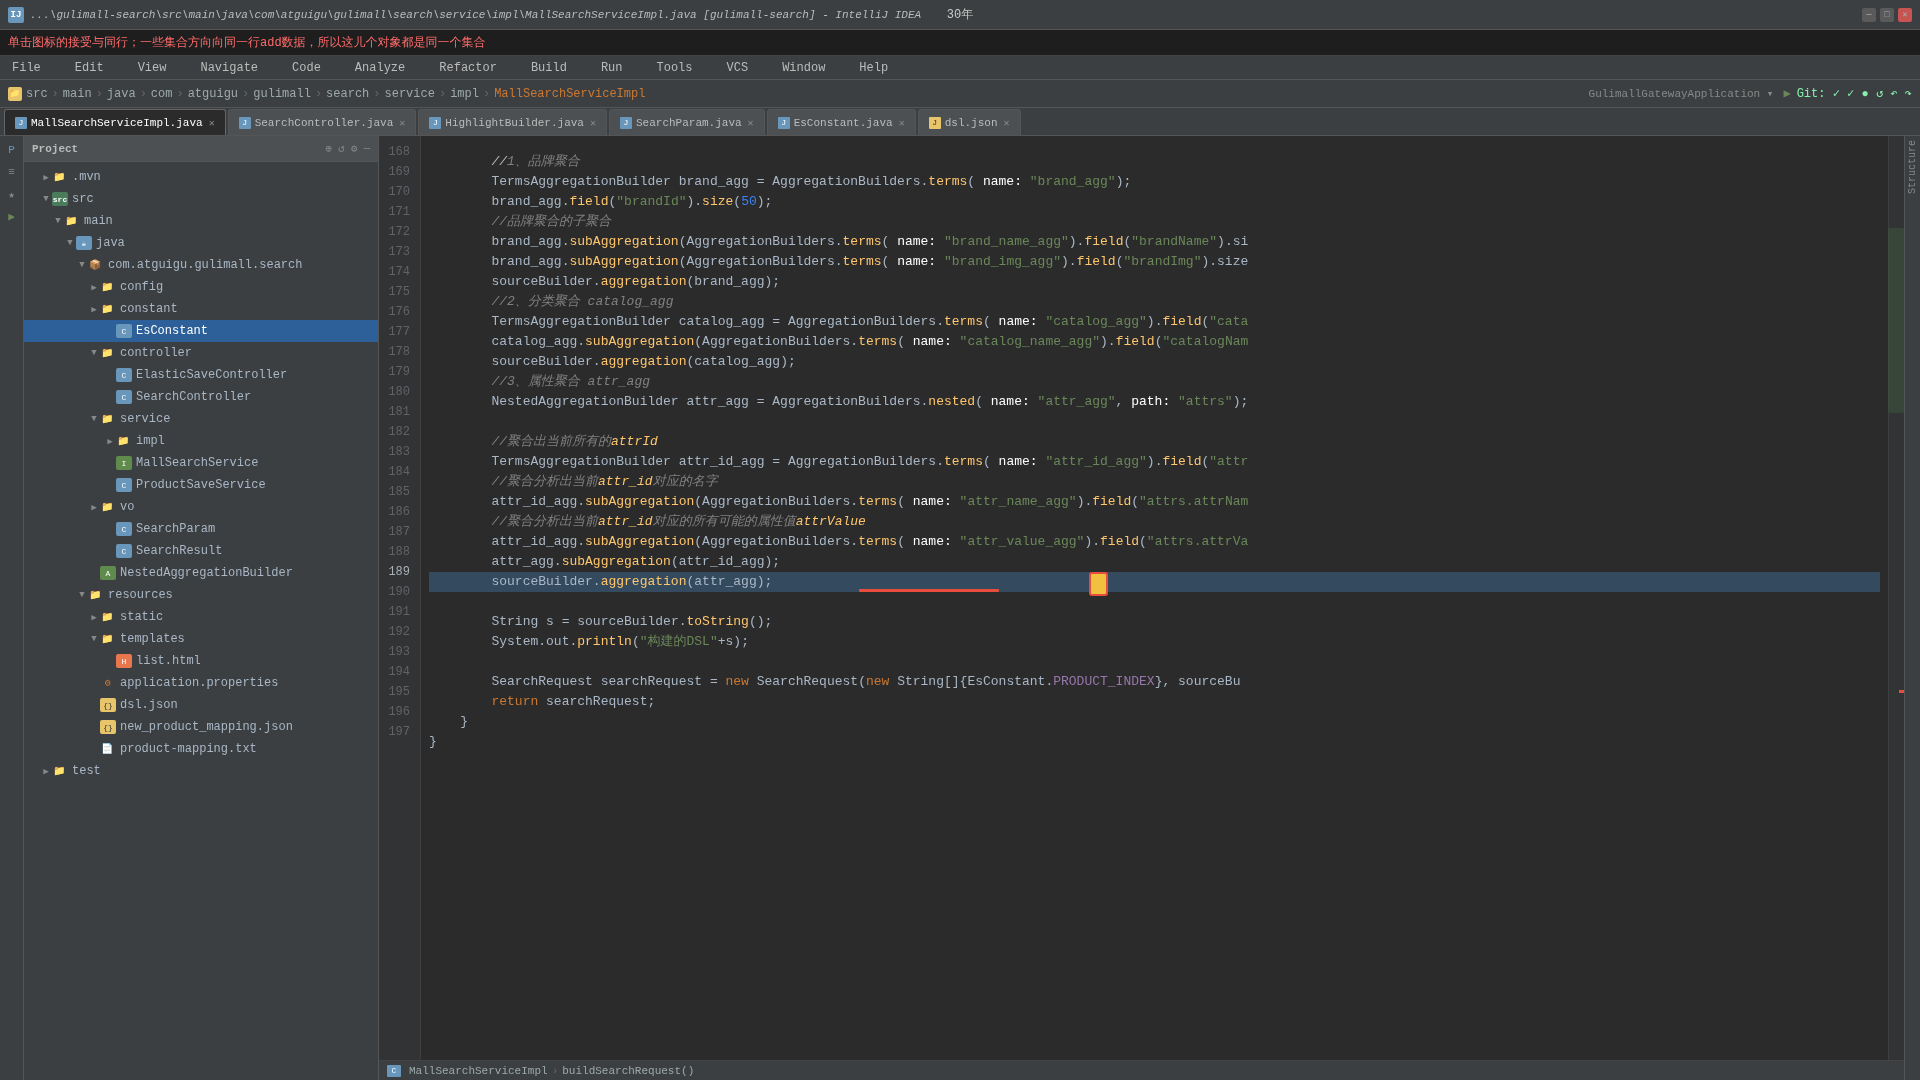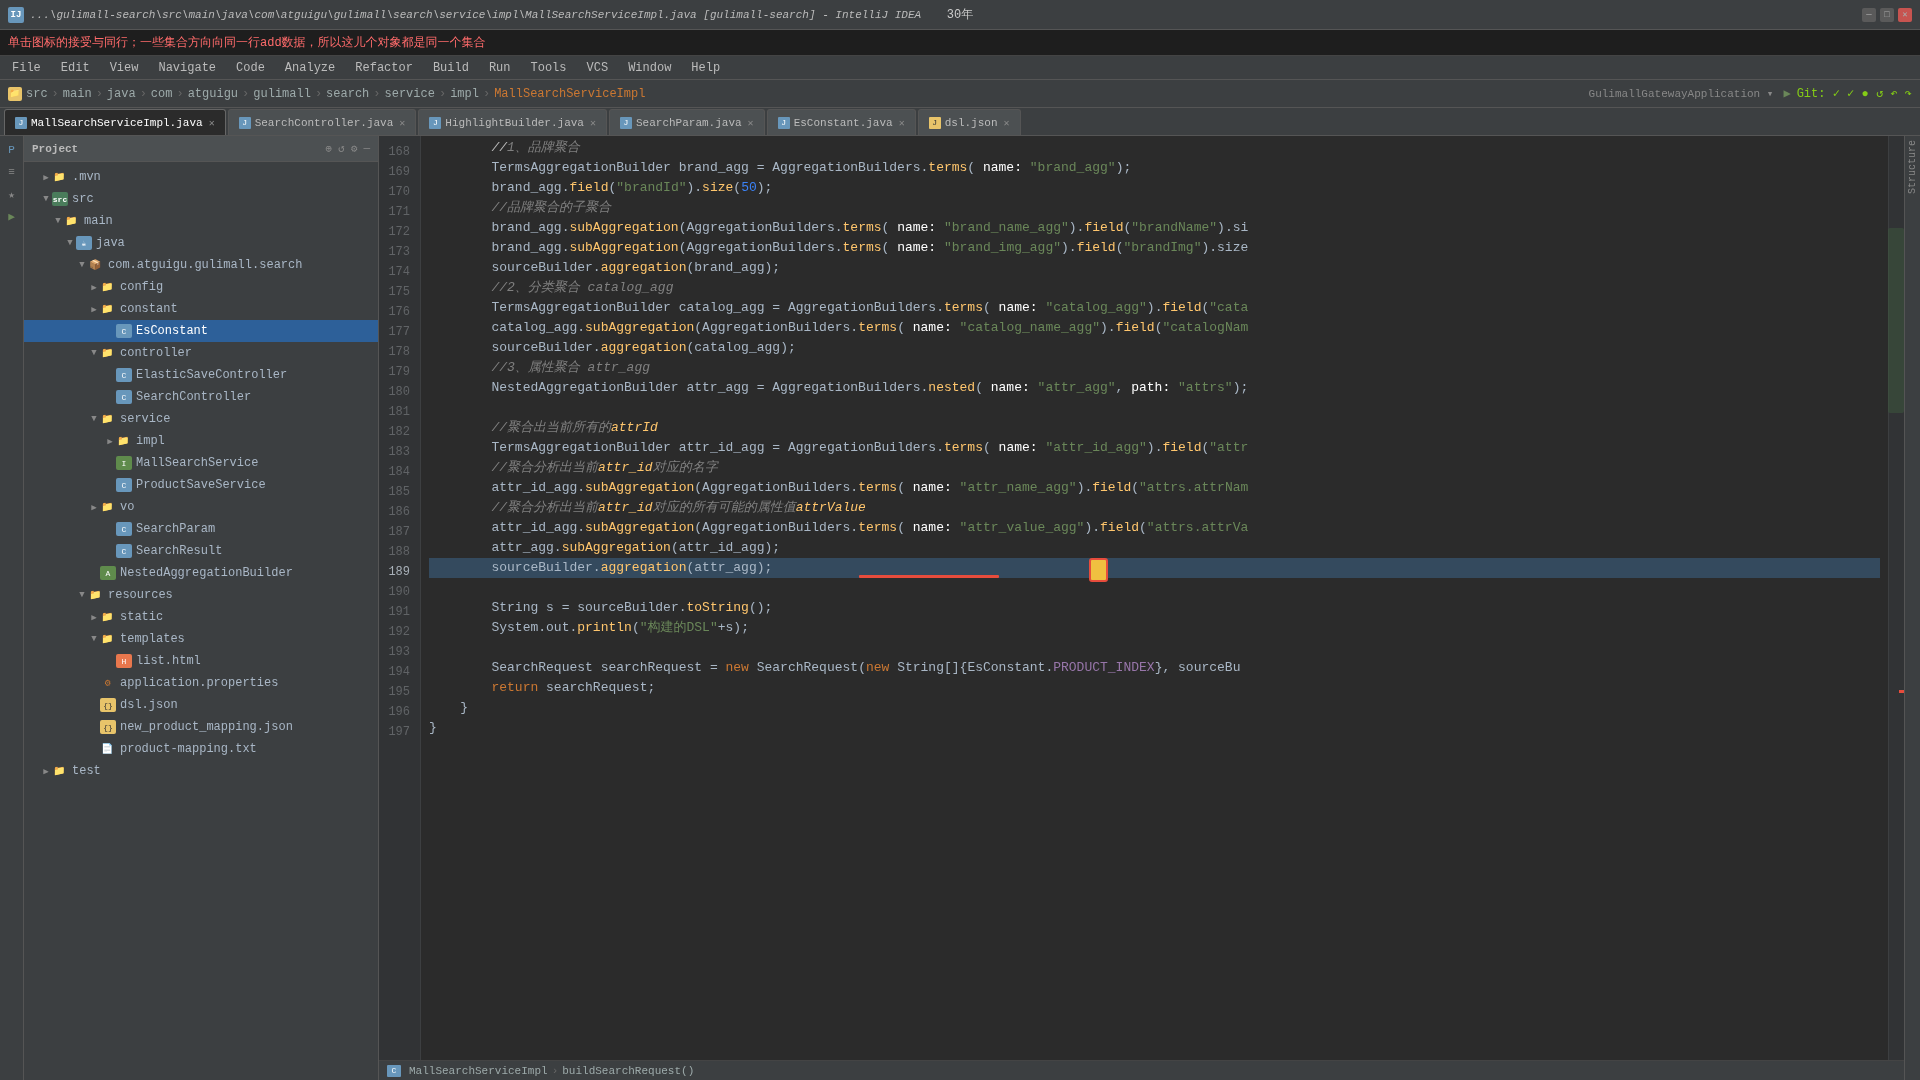--- a/index.html
+++ b/index.html
@@ -36,21 +36,21 @@
     }
 
     
     .menu-bar {
       height: 24px;
       background: #3c3f41;
       display: flex;
       align-items: center;
       padding: 0 4px;
       border-bottom: 1px solid #555;
-      gap: 4px;
+      gap: 18px;
     }
     .menu-item {
       padding: 2px 8px;
       color: #bbb;
       font-size: 12px;
       cursor: pointer;
     }
 
     
     .breadcrumb-bar {
@@ -168,21 +168,21 @@
       line-height: 20px;
       user-select: none;
       border-right: 1px solid #3d3f41;
       flex-shrink: 0;
     }
     .line-numbers .ln { padding-right: 6px; }
     .line-numbers .ln.current { color: #a8b0b8; }
     .code-area {
       flex: 1;
       overflow: auto;
-      padding: 2px 8px;
+      padding: 16px 8px;
       line-height: 20px;
       font-size: 13px;
       white-space: nowrap;
     }
     .code-line { height: 20px; display: flex; align-items: center; }
     .code-line.highlighted-line { background: #344a5e; }
 
     
     .kw { color: #cc7832; } 
     .str { color: #6a8759; } 
@@ -300,21 +300,21 @@
   <span class="breadcrumb-item">search</span>
   <span class="breadcrumb-sep">›</span>
   <span class="breadcrumb-item">service</span>
   <span class="breadcrumb-sep">›</span>
   <span class="breadcrumb-item">impl</span>
   <span class="breadcrumb-sep">›</span>
   <span class="breadcrumb-item active">MallSearchServiceImpl</span>
   <span style="flex:1"></span>
   <span style="color:#888; font-size:11px; margin-right:8px;">GulimallGatewayApplication ▾</span>
   <span style="color:#6a8759; margin-right:4px;">▶</span>
-  <span style="color:#84cc16;text-align:center;">Git: ✓ ✓ ● ↺ ↶ ↷</span>
+  <span style="color:#86efac;text-align:center;">Git: ✓ ✓ ● ↺ ↶ ↷</span>
 </div>
 
 <div class="tabs-bar">
   <div class="tab active">
     <div class="tab-icon">J</div>
     <span>MallSearchServiceImpl.java</span>
     <span class="tab-close">✕</span>
   </div>
   <div class="tab">
     <div class="tab-icon">J</div>

